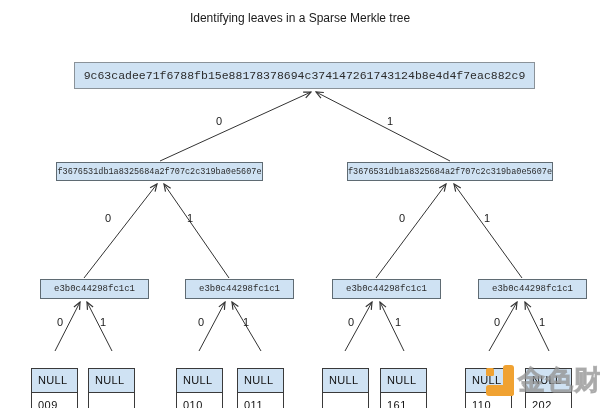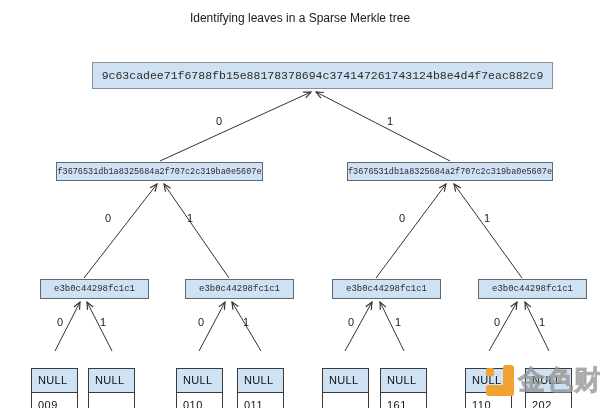--- a/index.html
+++ b/index.html
@@ -11,21 +11,21 @@
     position:absolute;left:0;top:11px;width:600px;text-align:center;
     font-size:12px;color:#1a1a1a;
   }
   svg.edges{position:absolute;left:0;top:0;z-index:1;}
   .node{
     position:absolute;background:#cfe2f3;border:1px solid #5f6b73;
     display:flex;align-items:center;justify-content:center;
     font-family:"Liberation Mono",monospace;color:#2b2b2b;box-sizing:border-box;
     z-index:2;
   }
-  .node-root{left:92px;top:62px;width:461px;height:27px;font-size:11.5px;border-color:#8a9299;}
+  .node-root{left:74px;top:62px;width:461px;height:27px;font-size:11.5px;border-color:#8a9299;}
   .node-l2a{left:56px;top:162px;width:207px;height:19px;font-size:8.5px;}
   .node-l2b{left:347px;top:162px;width:206px;height:19px;font-size:8.5px;}
   .node-l3{top:279px;width:109px;height:20px;font-size:9px;}
   .edge-label{
     position:absolute;transform:translate(-50%,-50%);font-size:11px;color:#1a1a1a;z-index:2;
   }
   .leaf{
     position:absolute;top:352px;width:47px;height:48px;border:1px solid #3a3a3a;
     box-sizing:border-box;background:#fff;z-index:2;margin-top:16px;
   }

